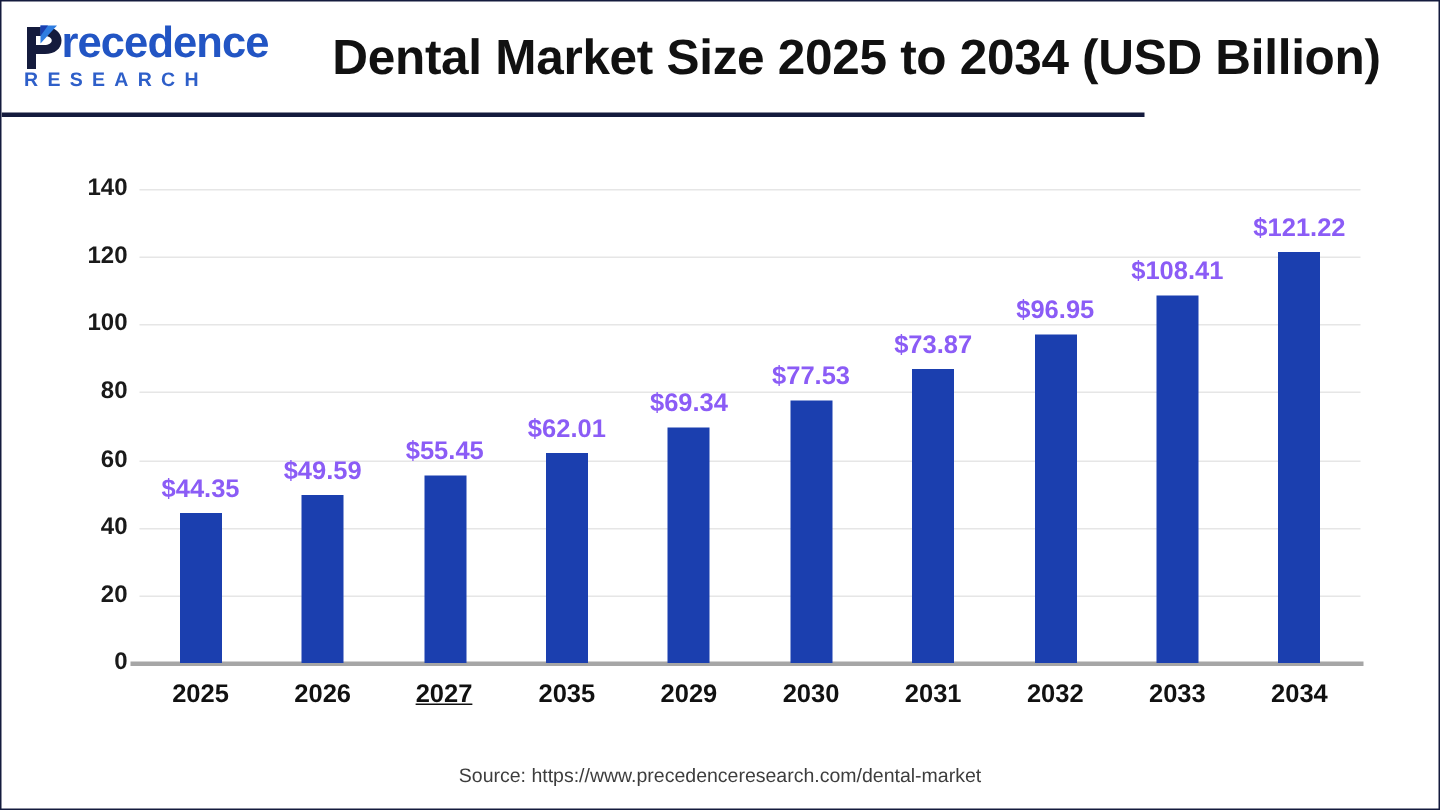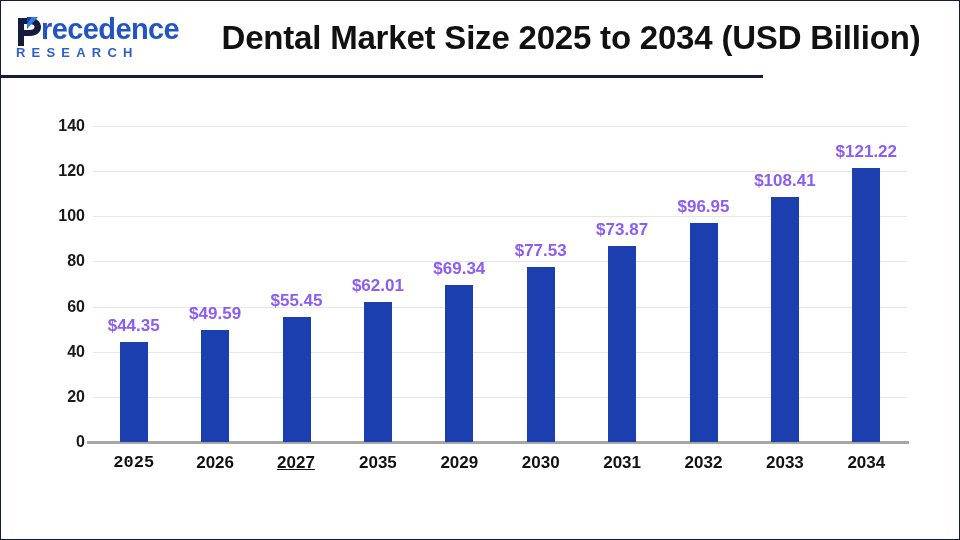--- a/index.html
+++ b/index.html
@@ -208,21 +208,21 @@
       <div class="gridline" style="top: 90.2857px;"></div>
       <div class="gridline" style="top: 45.1429px;"></div>
       <div class="gridline" style="top: 0px;"></div>
     </div>
 
   <div id="axis-baseline"></div>
 
   <div id="series-layer" style="position:absolute; left:0; top:0; width:958px; height:538px;">
       <div class="bar" style="left: 118.7px; width: 28px; top: 340.896px; height: 100.104px; bottom: auto; position: absolute; background: rgb(27, 63, 175);"></div>
       <div class="bar-label" style="left: 132.7px; top: 314.896px;">$44.35</div>
-      <div class="xtick" style="left: 132.7px; font-family: Liberation Mono, monospace;">2025</div>
+      <div class="xtick" style="left: 132.7px;">2025</div>
       <div class="bar" style="left: 200.1px; width: 28px; top: 329.068px; height: 111.932px; bottom: auto; position: absolute; background: rgb(27, 63, 175);"></div>
       <div class="bar-label" style="left: 214.1px; top: 303.068px;">$49.59</div>
       <div class="xtick" style="left: 214.1px;">2026</div>
       <div class="bar" style="left: 281.5px; width: 28px; top: 315.841px; height: 125.159px; bottom: auto; position: absolute; background: rgb(27, 63, 175);"></div>
       <div class="bar-label" style="left: 295.5px; top: 289.841px;">$55.45</div>
       <div class="xtick" style="left: 295px; text-decoration: underline;">2027</div>
       <div class="bar" style="left: 362.9px; width: 28px; top: 301.035px; height: 139.965px; bottom: auto; position: absolute; background: rgb(27, 63, 175);"></div>
       <div class="bar-label" style="left: 376.9px; top: 275.035px;">$62.01</div>
       <div class="xtick" style="left: 376.9px;">2035</div>
       <div class="bar" style="left: 444.3px; width: 28px; top: 284.49px; height: 156.51px; bottom: auto; position: absolute; background: rgb(27, 63, 175);"></div>
@@ -238,14 +238,15 @@
       <div class="bar-label" style="left: 702.5px; top: 196.17px;">$96.95</div>
       <div class="xtick" style="left: 702.5px;">2032</div>
       <div class="bar" style="left: 769.9px; width: 28px; top: 196.303px; height: 244.697px; bottom: auto; position: absolute; background: rgb(27, 63, 175);"></div>
       <div class="bar-label" style="left: 783.9px; top: 170.303px;">$108.41</div>
       <div class="xtick" style="left: 783.9px;">2033</div>
       <div class="bar" style="left: 851.3px; width: 28px; top: 167.389px; height: 273.611px; bottom: auto; position: absolute; background: rgb(27, 63, 175);"></div>
       <div class="bar-label" style="left: 865.3px; top: 141.389px;">$121.22</div>
       <div class="xtick" style="left: 865.3px;">2034</div>
     </div>
 
+  <div id="source-note">Source: https://www.precedenceresearch.com/dental-market</div>
 
 </div>
 
 </body></html>

